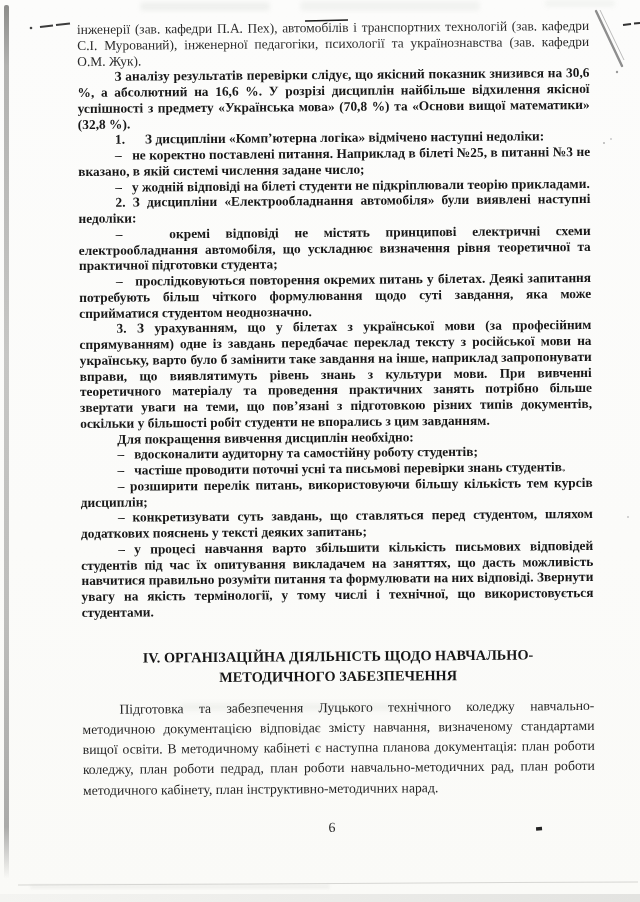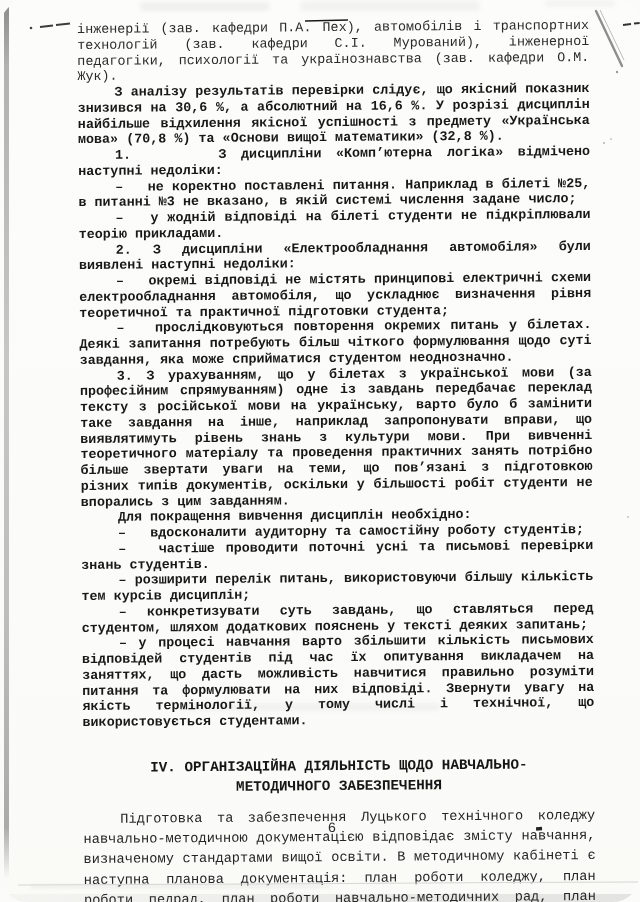--- a/index.html
+++ b/index.html
@@ -1,21 +1,20 @@
 <!DOCTYPE html>
 <html><head>
 <meta charset="utf-8">
 <style>
   html,body { margin:0; padding:0; }
   body { width:640px; height:902px; background:#fbfbfa; }
   .page {
     position:relative; width:640px; height:902px; overflow:hidden;
     background:linear-gradient(180deg,#fcfcfb 0%, #fbfbf9 60%, #fafaf7 100%);
-    font-family:Liberation Mono, monospace;
-    border-radius:27px;
+    font-family:Liberation Serif, serif;
   }
   .text {
     position:absolute; left:77px; top:20px; width:512px;
     transform:rotate(-0.45deg); transform-origin:50% 0;
     color:#1d1d1d;
   }
   .p { margin:0; font-size:13.4px; line-height:15.75px; text-align:justify; }
   .reg { font-weight:400; color:#2b2b2b; }
   .b   { font-weight:700; color:#181818; }
   .ind { text-indent:37px; }

